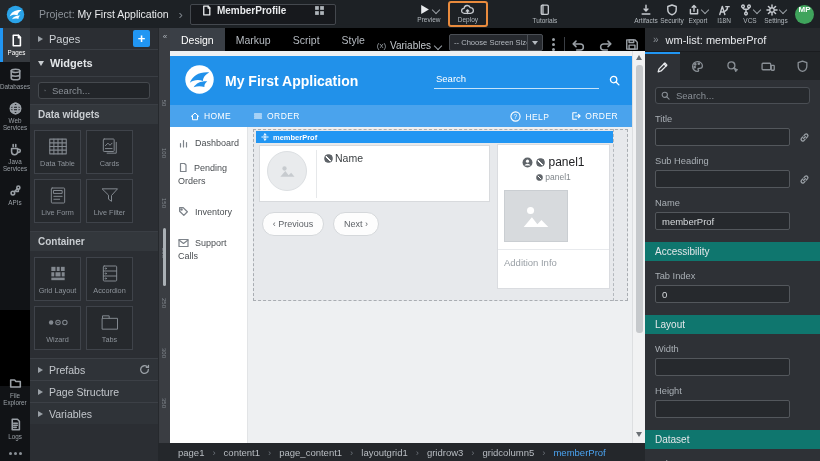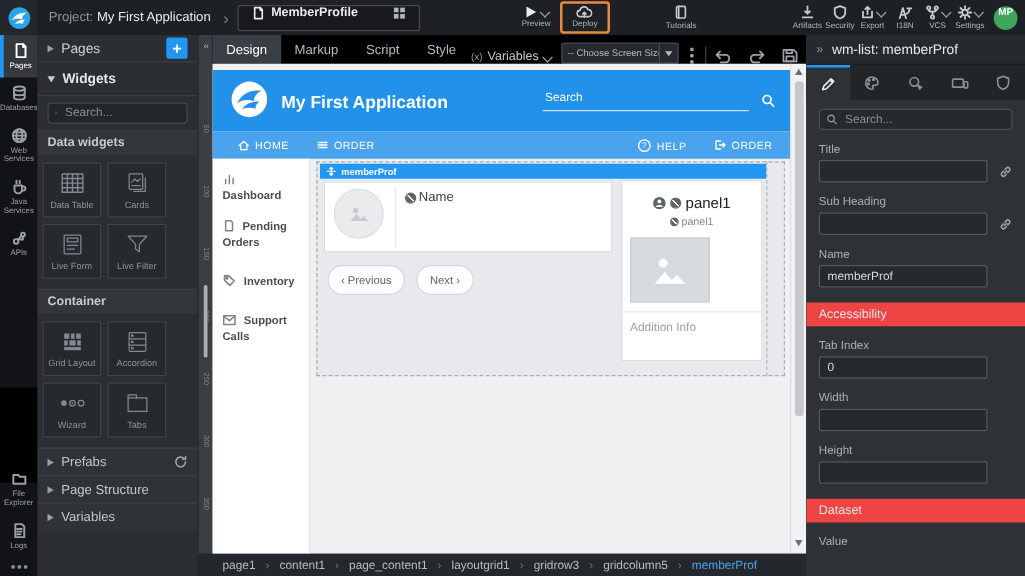--- a/index.html
+++ b/index.html
@@ -70,21 +70,21 @@
   .kebab{display:flex;flex-direction:column;gap:2px;margin:0 9px}
   .kebab i{width:3px;height:3px;border-radius:50%;background:#9aa0a6}
   .vline{width:1px;height:14px;background:#3a3e44}
   .tico{color:#9aa0a6;margin:0 6px}
   
   .canvas{left:170px;top:51px;width:462px;height:392px;background:#eef0f2;overflow:hidden}
   .appheader{position:absolute;left:0;top:5px;width:462px;height:49px;display:flex;align-items:center}
   .appnav{position:absolute;left:0;top:54px;width:462px;height:22px;display:flex;align-items:center;color:#fff}
   .navitem{display:flex;align-items:flex-end;gap:4px;font-size:8.5px;font-weight:normal;letter-spacing:.4px}
   .leftnav{position:absolute;left:0;top:76px;width:78px;height:316px;background:#fff;border-right:1px solid #e2e4e6;box-sizing:border-box}
-  .lnav-item{padding:10px 6px 2px 8px;color:#4a4e52;font-size:9px;font-weight:bold;line-height:13px}
+  .lnav-item{padding:10px 6px 2px 8px;color:#4a4e52;font-size:9px;font-weight:normal;line-height:13px}
   .lnav-item svg{display:inline-block;vertical-align:-2px;margin-right:6px;color:#7d838a}
   .sel-rect{position:absolute;left:83px;top:78px;width:375px;height:172px;border:1px dashed #a9adb2;
       background:#e7e9ec;box-sizing:border-box}
   .wtitle{position:absolute;left:86px;top:80px;width:357px;height:12px;background:#2196f3;color:#fff;
       display:flex;align-items:center;gap:4px;padding-left:5px;box-sizing:border-box;font-size:7.5px;font-weight:bold}
   .listbox{position:absolute;left:89px;top:94px;width:231px;height:57px;background:#fff;border:1px solid #d8dadd;box-sizing:border-box}
   .lavatar{position:absolute;left:7px;top:5px;width:40px;height:40px;border-radius:50%;background:#e9ebed;
       border:1px solid #dcdfe2;display:flex;align-items:center;justify-content:center;color:#c7cbcf;box-sizing:border-box}
   .ldiv{position:absolute;left:56px;top:4px;width:1px;height:48px;background:#e6e8ea}
   .bind{width:9px;height:9px;border-radius:50%;display:inline-block;vertical-align:-1px;
@@ -114,21 +114,21 @@
   .rsearch{margin:7px 10px 0;height:15px;background:#26292d;border:1px solid #4a4e54;border-radius:3px;
       display:flex;align-items:center;gap:4px;padding:0 5px;color:#8a9097}
   .rsearch input{background:transparent;border:0;outline:0;color:#c5c9cd;font-size:9.5px;width:120px;font-family:inherit}
   .rsearch input::placeholder{color:#8a9097}
   .rbody{padding:0 10px}
   .flabel{margin-top:10px;font-size:9.3px;color:#a9afb5}
   .frow{display:flex;align-items:center;margin-top:4px}
   .finput{flex:1;height:16px;background:#26292d;border:1px solid #53575c;border-radius:2px;color:#d7dadd;
       font-size:9.5px;padding:0 6px;outline:0;font-family:inherit;min-width:0}
   .fico{width:20px;display:flex;justify-content:flex-end;color:#9aa0a6}
-  .sechead{margin:12px -10px 0;background:#ef4444;color:#e3e6e9;font-size:10px;padding:4px 10px}
+  .sechead{margin:12px -10px 0;background:#0f766e;color:#e3e6e9;font-size:10px;padding:4px 10px}
 </style>
 </head>
 <body>
 
 <div class="abs topbar">
   <div class="logo-tile">
     <svg width="19" height="19" viewBox="0 0 24 24">
         <circle cx="12" cy="12" r="11" fill="#2aa3e8"></circle>
         <path d="M4.5 14.5c2.5-5.5 7-8.5 15-8-3.5 2-4.8 4.2-4.8 6.6-3.6-1.2-7.4-.8-10.2 1.4z" fill="#fff"></path>
         <path d="M7.5 18c2.2-3.2 5.2-4.8 10.5-4.6-1.8 1.4-2.3 2.9-2.2 4.4-2.8-.9-5.8-.8-8.3.2z" fill="#fff"></path>
@@ -681,20 +681,21 @@
     <div class="frow">
       <input class="finput" value="memberProf" style="">
       <span class="fico"></span>
     </div>
     <div class="sechead">Accessibility</div>
     <div class="flabel">Tab Index</div>
     <div class="frow">
       <input class="finput" value="0" style="">
       <span class="fico"></span>
     </div>
+    <div class="sechead">Layout</div>
     <div class="flabel">Width</div>
     <div class="frow">
       <input class="finput" value="" style="">
       <span class="fico"></span>
     </div>
     <div class="flabel">Height</div>
     <div class="frow">
       <input class="finput" value="" style="">
       <span class="fico"></span>
     </div>

